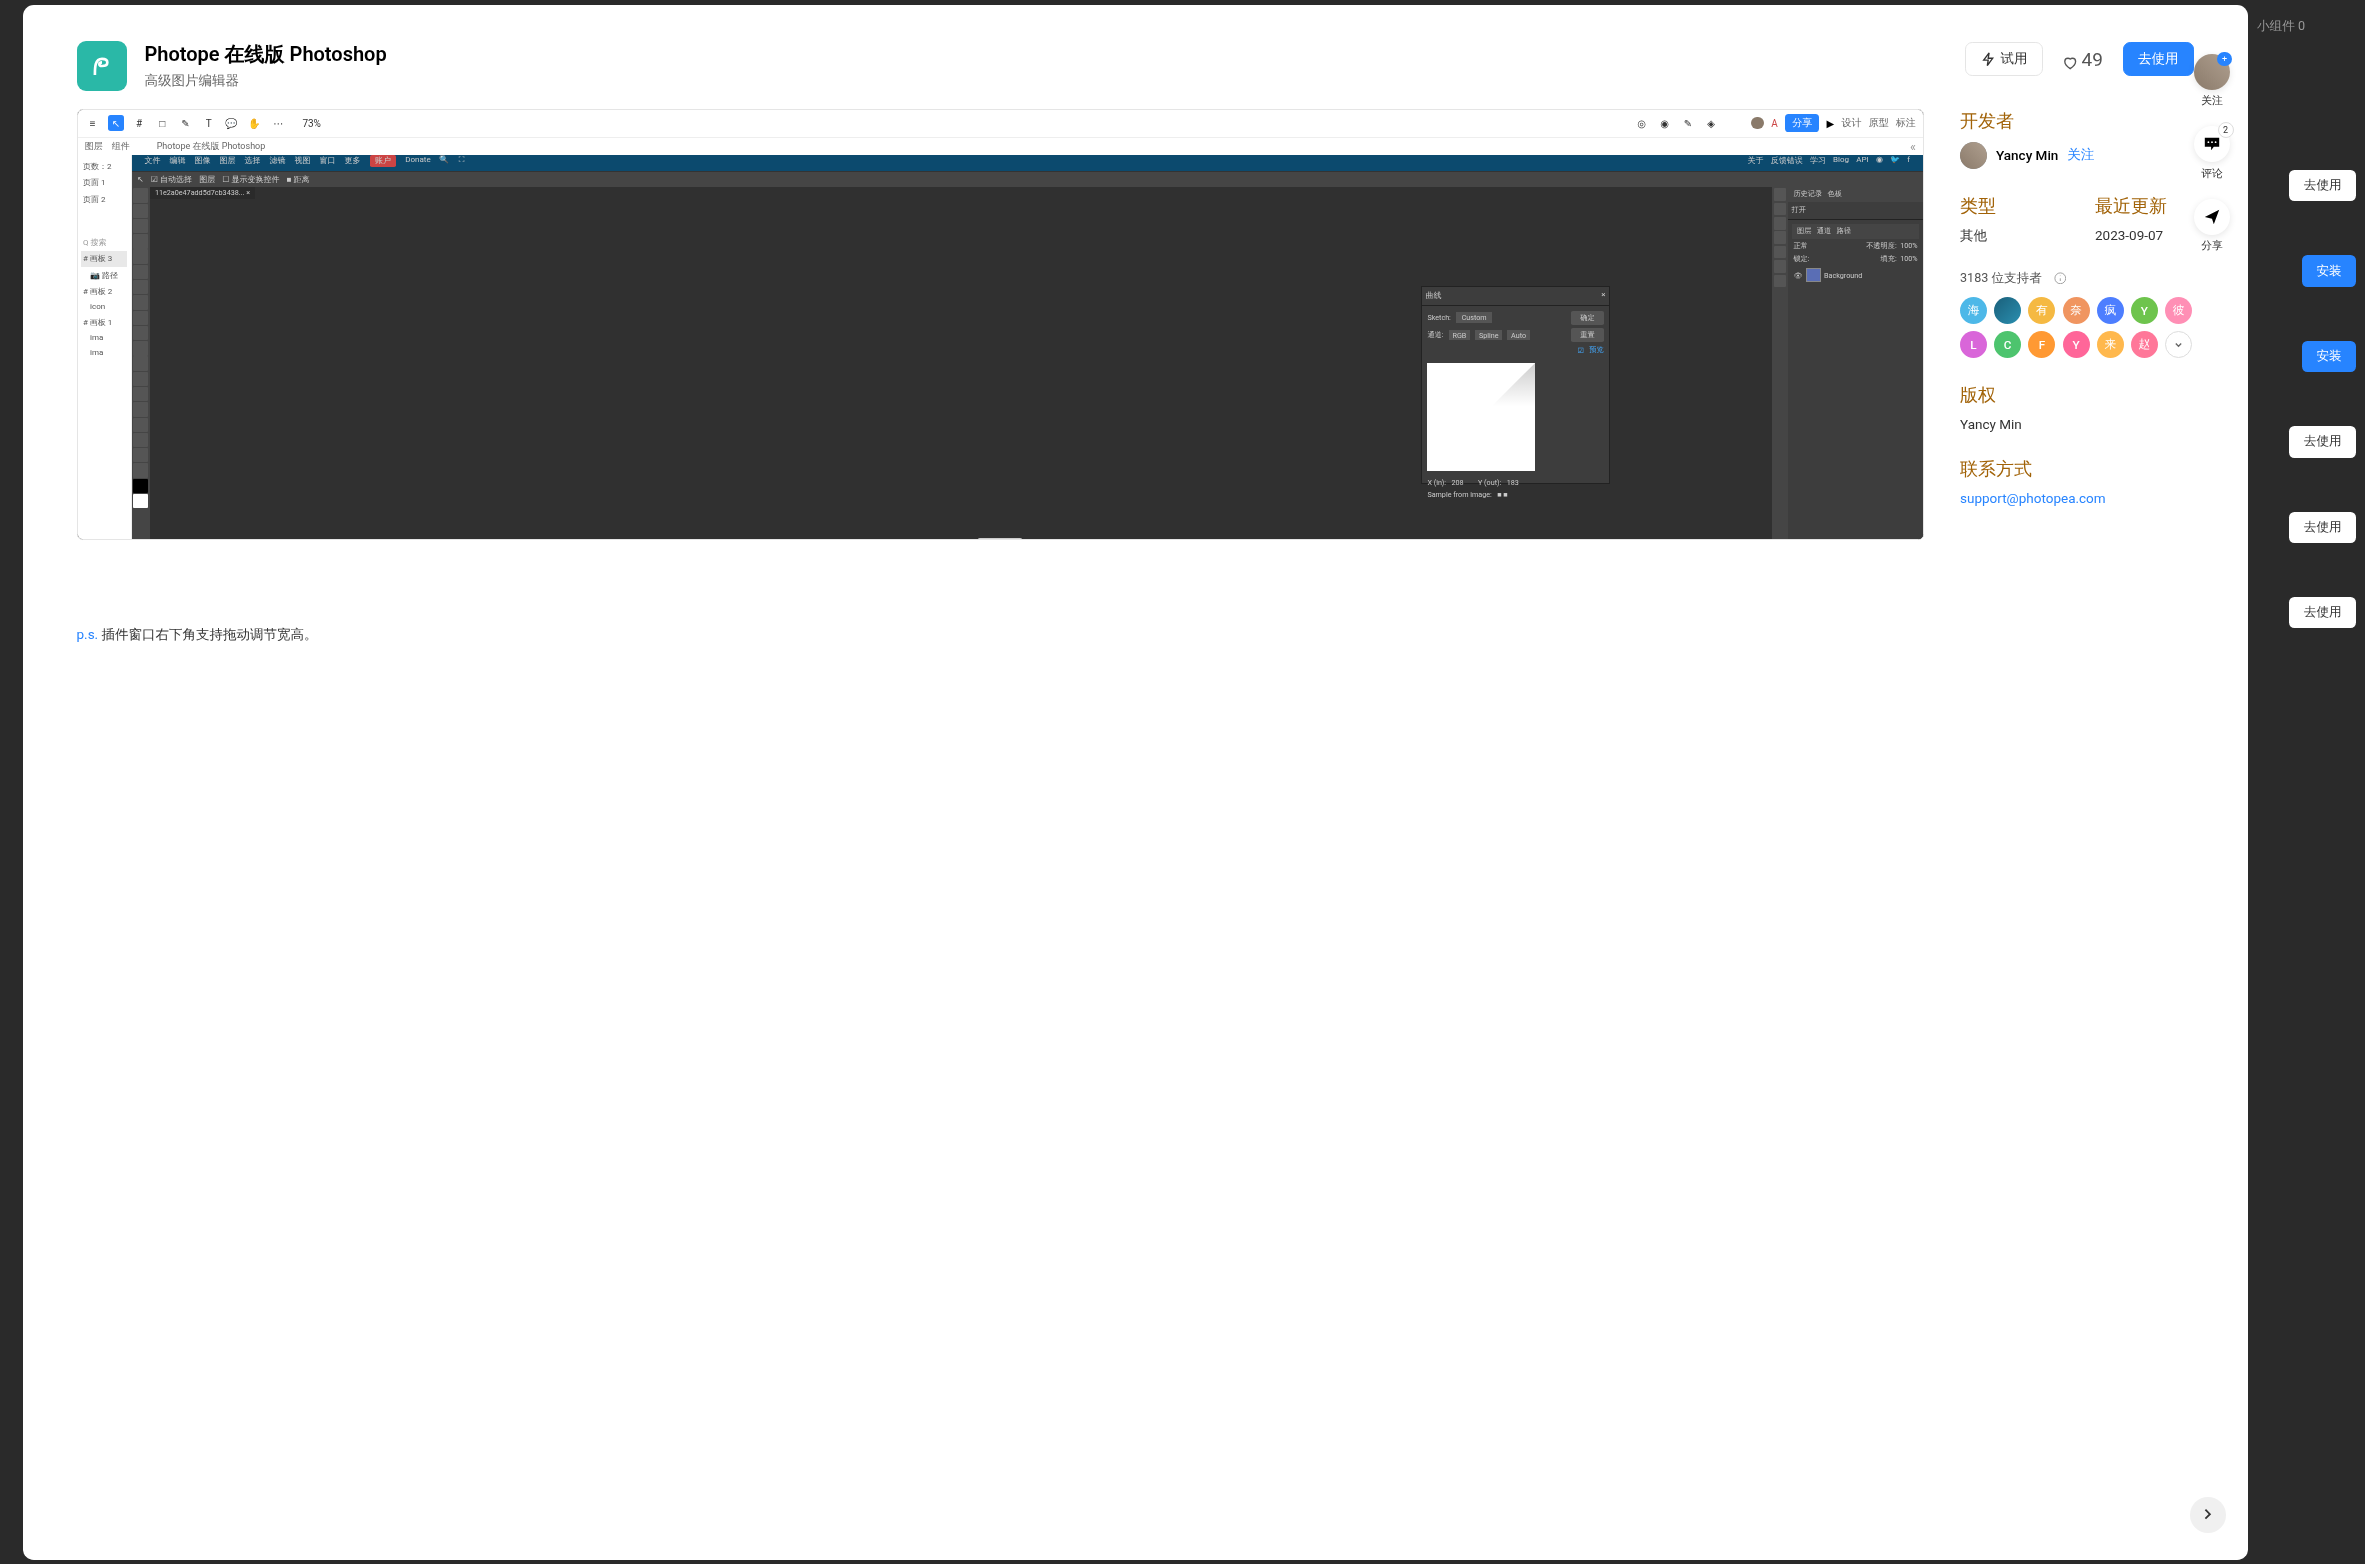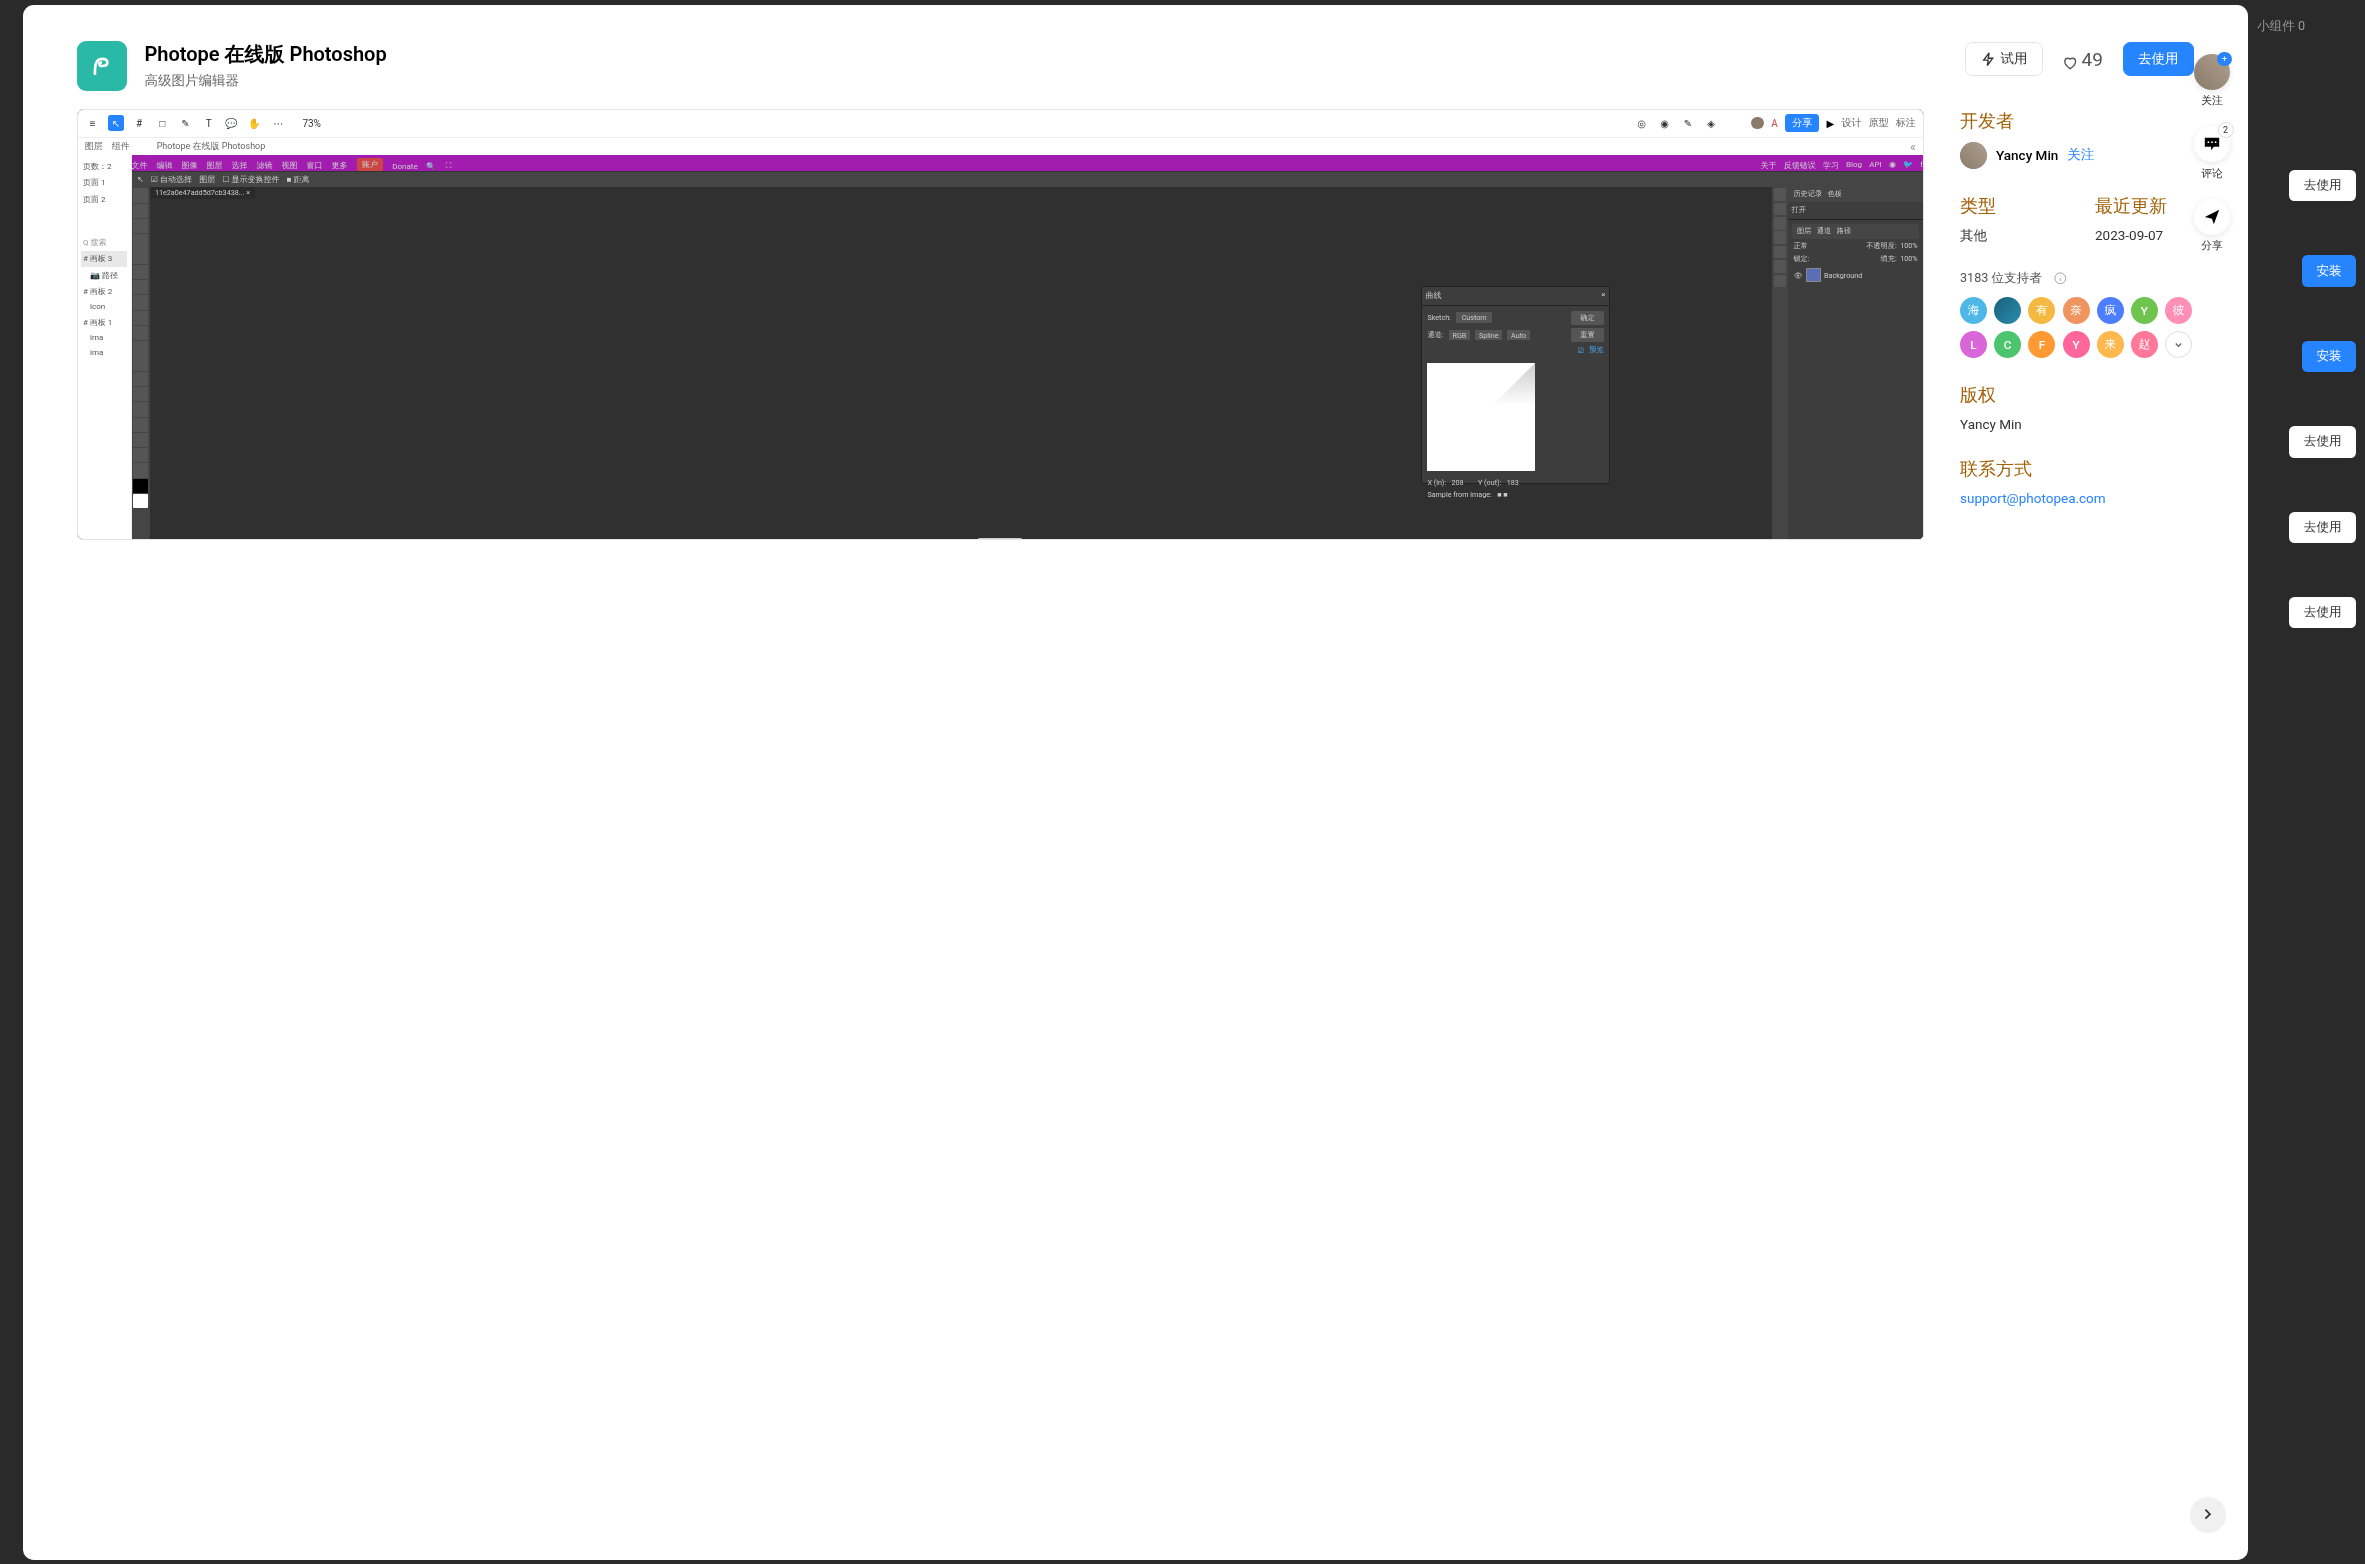--- a/index.html
+++ b/index.html
@@ -29,21 +29,21 @@
 .ss-blue-icon{background:#2784ff;color:#fff;border-radius:2.7px}
 .ss-zoom{font-size:10px;color:#333;margin-left:9px}
 .ss-share{margin-left:auto;display:flex;gap:7.2px;align-items:center}
 .ss-share-btn{background:#2784ff;color:#fff;padding:1.8px 7.2px;border-radius:3.6px;font-size:10px}
 .ss-tab{color:#666;font-size:10px}
 .ss-subbar{background:#fff;height:18px;display:flex;align-items:center;padding:0 7.2px;font-size:9px;color:#666;border-top:0.9px solid #eee}
 .ss-main{display:flex;height:calc(100% - 45px)}
 .ss-left-panel{width:54px;background:#fff;border-right:0.9px solid #eee;font-size:8px;padding:3.6px}
 .ss-left-item{padding:2.7px 1.8px;color:#555;white-space:nowrap;overflow:hidden}
 .ss-editor{flex:1;background:#444;display:flex;flex-direction:column}
-.ss-menubar{background:#a21caf;height:16px;display:flex;align-items:flex-end;padding:0 0;gap:9px;font-size:8px;color:#ccc}
+.ss-menubar{background:#0c4a6e;height:16px;display:flex;align-items:flex-start;padding:0 13px;gap:9px;font-size:8px;color:#ccc}
 .ss-menu-red{background:#c44;padding:0.9px 5.4px;border-radius:1.8px}
 .ss-optbar{background:#454545;height:16px;display:flex;align-items:center;padding:0 5.4px;gap:7.2px;font-size:8px;color:#ccc;border-top:0.9px solid #333}
 .ss-work{flex:1;display:flex}
 .ss-tools{width:18px;background:#454545;display:flex;flex-direction:column;gap:0.9px;padding:1.8px}
 .ss-tool{width:14.4px;height:14.4px;background:#555;border-radius:0.9px}
 .ss-canvas-area{flex:1;background:#303030;display:flex;align-items:center;justify-content:center;position:relative}
 .ss-canvas{width:144px;height:251px;background:linear-gradient(135deg,#5a6eb5 0%,#5a6eb5 100%);position:relative;overflow:hidden}
 .ss-canvas::before{content:"";position:absolute;top:27px;left:27px;width:81px;height:180px;background:#e85a2e;clip-path:polygon(50% 0%,100% 100%,0% 100%)}
 .ss-silhouette{position:absolute;top:45px;left:31px;width:72px;height:162px;background:#000;clip-path:polygon(45% 5%,55% 5%,58% 15%,55% 25%,60% 40%,70% 55%,65% 60%,55% 55%,50% 70%,60% 85%,55% 95%,45% 95%,40% 80%,35% 70%,30% 55%,25% 60%,15% 50%,30% 40%,35% 25%,40% 15%)}
 .ss-canvas-text{position:absolute;color:#1a2659;font-size:7.2px;font-weight:bold}
@@ -300,20 +300,21 @@
                     </div>
                   </div>
                 </div>
               </div>
             </div>
           </div>
           <div class="scroll-handle"></div>
         </div>
 
         <div class="desc">
+          <p><span class="ps">p.s.</span><span> 插件窗口右下角支持拖动调节宽高。</span></p>
         </div>
       </div>
 
       <div class="content-right">
         <div class="info-section">
           <div class="info-label">开发者</div>
           <div class="dev-row">
             <div class="dev-avatar">
                 <div class="avatar-img"></div>
               </div>

